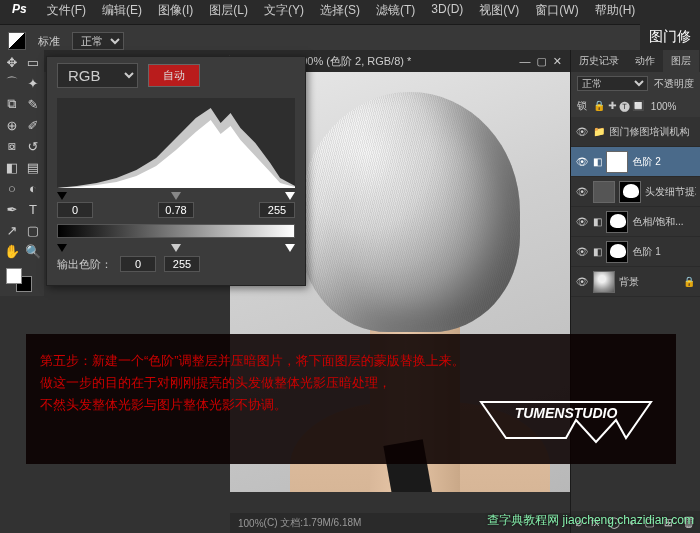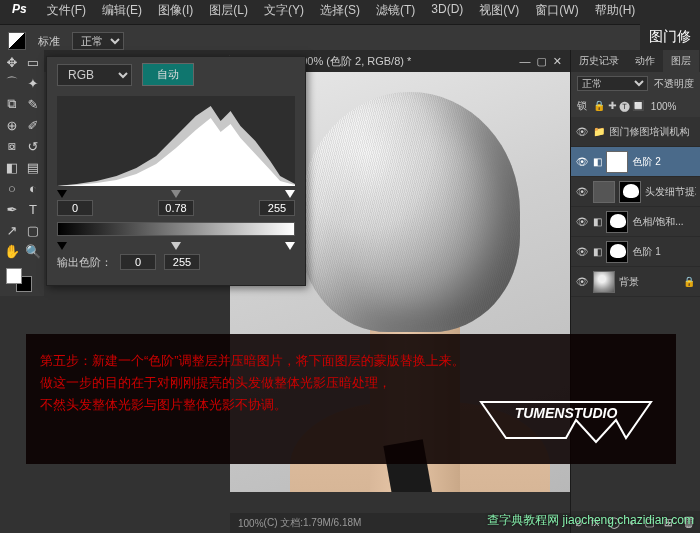--- a/index.html
+++ b/index.html
@@ -20,22 +20,22 @@
 .doc-tab .title{flex:1;text-align:center}
 .canvas{position:absolute;left:230px;top:72px;width:340px;height:420px;background:linear-gradient(160deg,#e8e8e8 0%,#d0d0d0 40%,#b8b8b8 100%);overflow:hidden}
 .hair{position:absolute;left:70px;top:20px;width:220px;height:240px;border-radius:50% 50% 40% 40%;background:radial-gradient(ellipse at 30% 25%,#f5f5f5 0%,#d8d8d8 30%,#a8a8a8 55%,#888 75%,#666 100%);box-shadow:inset -30px -20px 40px rgba(0,0,0,0.3),inset 20px 10px 30px rgba(255,255,255,0.5)}
 .hair::before{content:"";position:absolute;inset:0;background:repeating-linear-gradient(75deg,transparent 0,transparent 1px,rgba(120,120,120,0.15) 1px,rgba(120,120,120,0.15) 2px);border-radius:inherit}
 .neck{position:absolute;left:140px;top:220px;width:90px;height:200px;background:linear-gradient(90deg,#d9b89a 0%,#e8c7a8 40%,#c9a888 100%)}
 .shoulder{position:absolute;left:60px;top:330px;width:260px;height:160px;background:linear-gradient(180deg,#e0bfa0 0%,#d0af90 100%);border-radius:40% 40% 0 0}
 .strap{position:absolute;left:160px;top:370px;width:40px;height:80px;background:#1a1a1a;transform:rotate(-10deg)}
 .status{position:absolute;left:230px;bottom:0;width:340px;height:20px;background:#2a2a2a;display:flex;align-items:center;padding:0 8px;font-size:10px;color:#999}
 .levels{position:absolute;left:46px;top:56px;width:260px;height:230px;background:#3b3b3b;border:1px solid #222;box-shadow:2px 2px 8px rgba(0,0,0,0.5);z-index:10}
 .levels .row{display:flex;align-items:center;padding:6px 10px;gap:10px}
-.levels select{background:#2a2a2a;color:#ccc;border:1px solid #555;padding:2px 20px 2px 6px;font-size:12px}
-.levels .btn{background:#0f766e;border:1px solid #666;padding:3px 14px;font-size:11px;color:#ddd;cursor:pointer}
+.levels select{background:#2a2a2a;color:#ccc;border:1px solid #555;padding:2px 20px 2px 6px;font-size:15px}
+.levels .btn{background:#b91c1c;border:1px solid #666;padding:3px 14px;font-size:11px;color:#ddd;cursor:pointer}
 .histo{position:relative;height:90px;margin:4px 10px;background:#2e2e2e}
 .histo svg{width:100%;height:100%}
 .tri{display:flex;justify-content:space-between;margin:0 10px}
 .tri span{width:0;height:0;border-left:5px solid transparent;border-right:5px solid transparent;border-top:8px solid}
 .tri .b{border-top-color:#000}.tri .g{border-top-color:#888}.tri .w{border-top-color:#fff}
 .nums{display:flex;justify-content:space-between;margin:2px 10px;font-size:11px}
 .nums input{width:36px;background:#2a2a2a;color:#fff;border:1px solid #555;text-align:center;font-size:11px;padding:1px}
 .grad{height:14px;margin:6px 10px;background:linear-gradient(90deg,#000,#fff);border:1px solid #555}
 .outrow{display:flex;align-items:center;gap:8px;margin:4px 10px;font-size:11px}
 .outrow input{width:36px;background:#2a2a2a;color:#fff;border:1px solid #555;text-align:center;font-size:11px;padding:1px}

